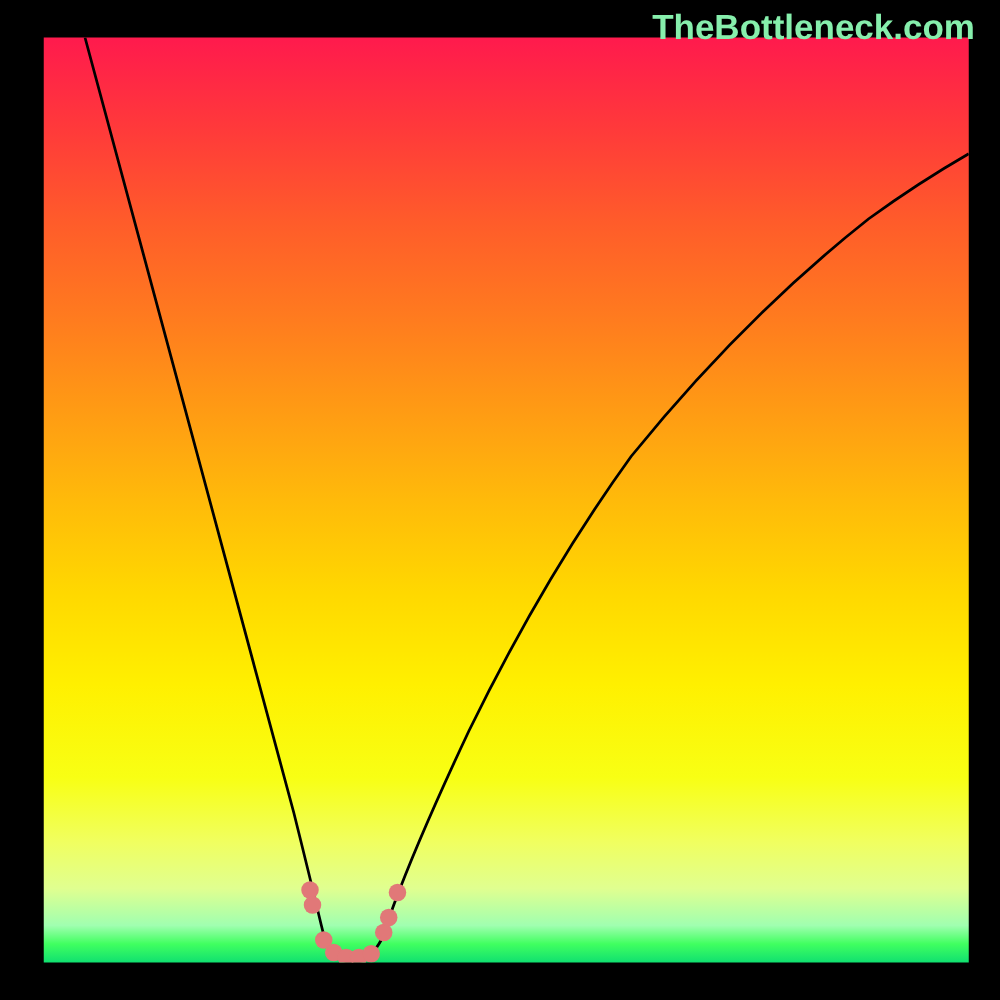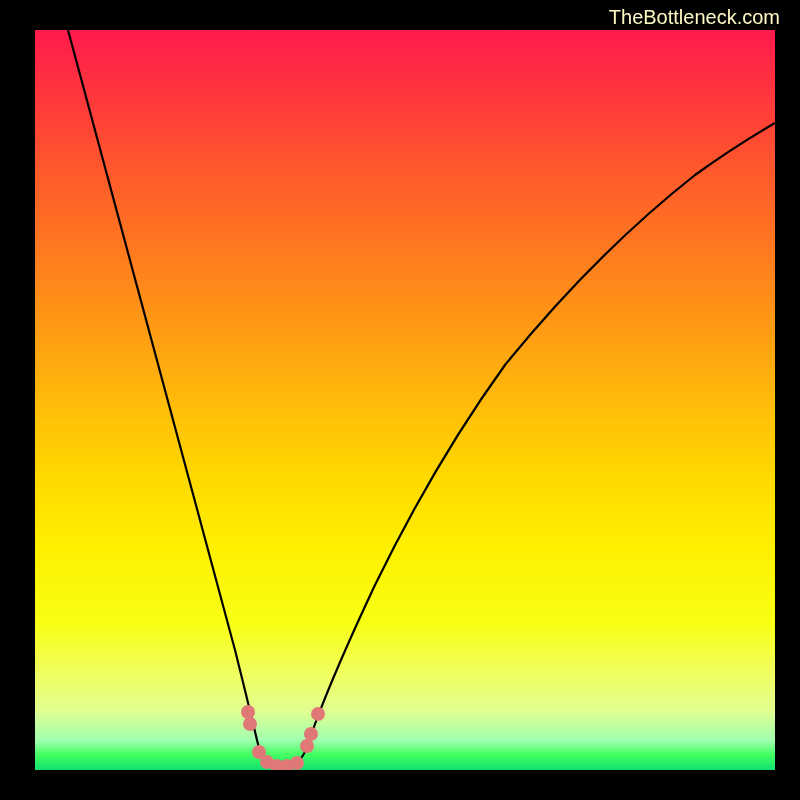--- a/index.html
+++ b/index.html
@@ -8,23 +8,23 @@
     width: 800px;
     height: 800px;
     background: #000;
     position: relative;
     font-family: Arial, sans-serif;
   }
   .watermark {
     position: absolute;
     top: 6px;
     right: 20px;
-    color: #fef9c3;
-    font-size: 20px;
-    font-weight: normal;
+    color: #86efac;
+    font-size: 28px;
+    font-weight: bold;
     z-index: 10;
   }
   .plot-area {
     position: absolute;
     left: 35px;
     top: 30px;
     width: 740px;
     height: 740px;
     background: linear-gradient(to bottom,
       #ff1a4d 0%,

